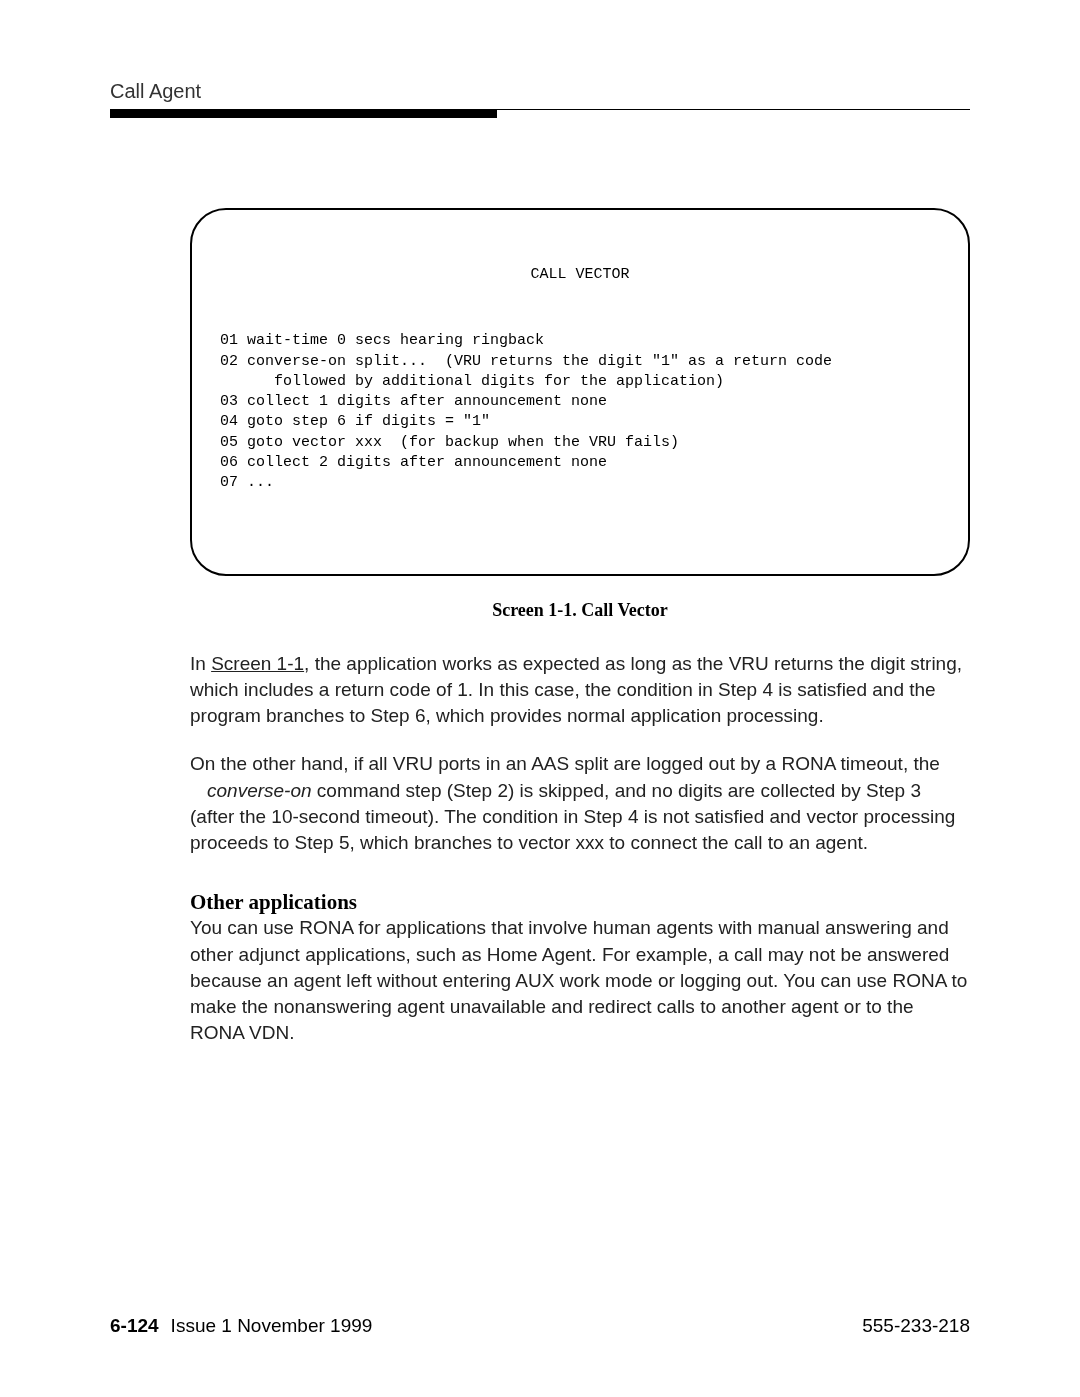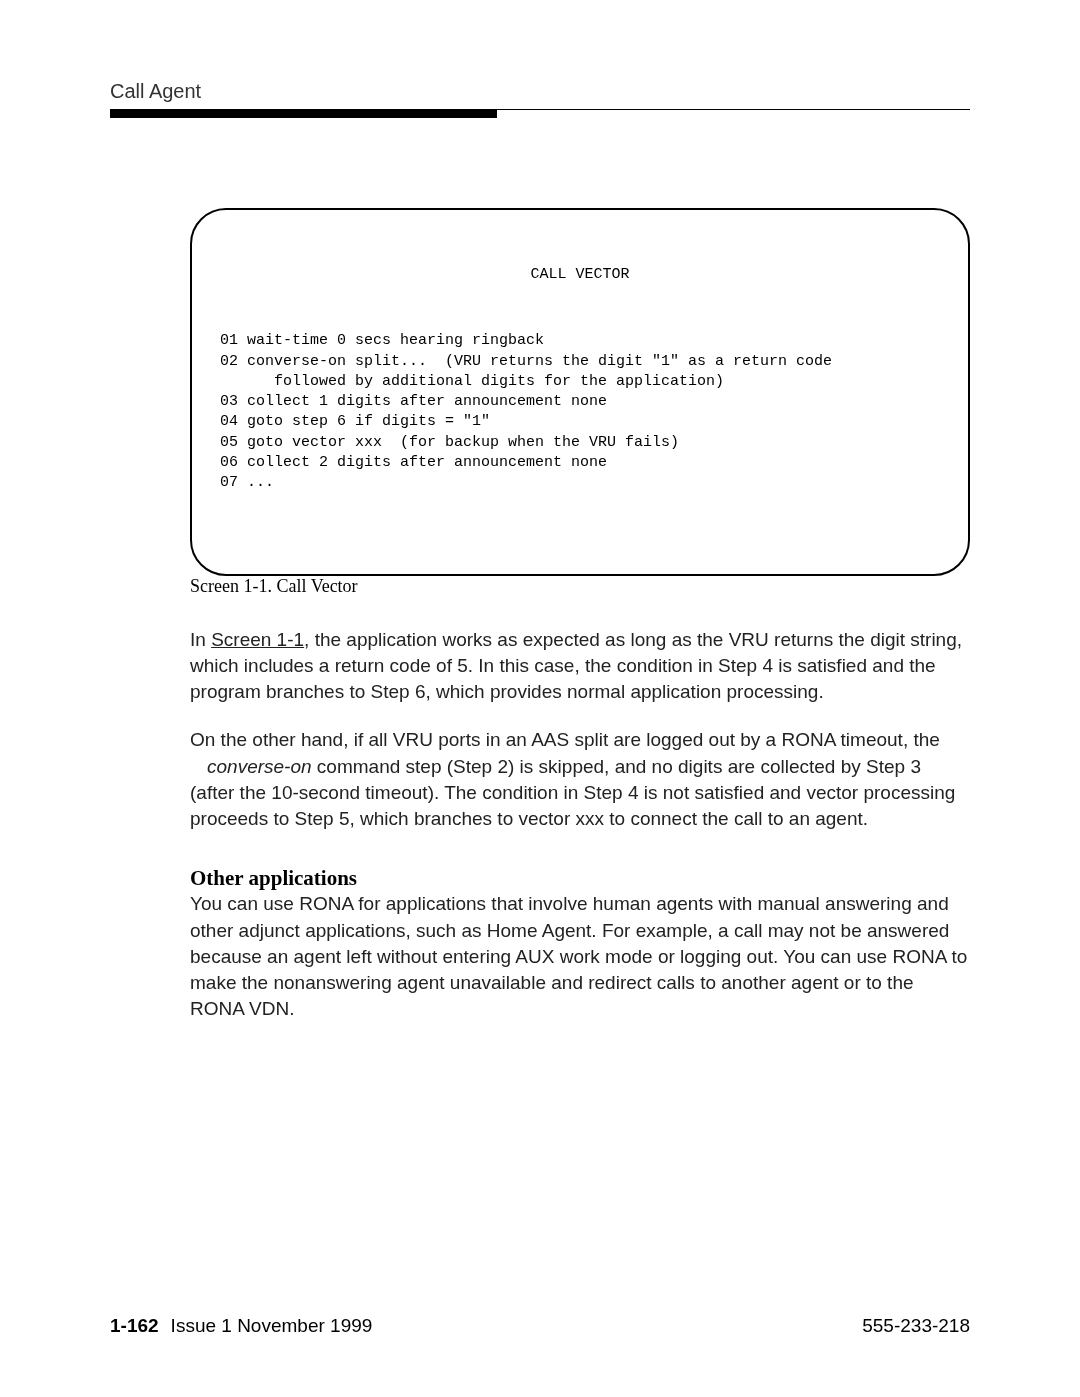--- a/index.html
+++ b/index.html
@@ -46,30 +46,32 @@
       margin-top: 90px;
     }
     .screen-box {
       border: 2px solid #000;
       border-radius: 36px;
       padding: 14px 28px 40px 28px;
       font-family: "Courier New", Courier, monospace;
       font-size: 15px;
       line-height: 1.35;
       white-space: pre;
+      margin-bottom: 24px;
     }
     .screen-box-title {
       text-align: center;
       margin-bottom: 6px;
     }
     .screen-caption {
       font-family: Georgia, "Times New Roman", serif;
-      font-weight: normal;
+      font-weight: bold;
       font-size: 18px;
       margin-bottom: 30px;
+      text-align: center;
     }
     .body-para {
       font-size: 19px;
       line-height: 1.38;
       margin-bottom: 22px;
       color: #222;
     }
     .screen-ref {
       text-decoration: underline;
     }
@@ -121,33 +123,33 @@
 03 collect 1 digits after announcement none
 04 goto step 6 if digits = "1"
 05 goto vector xxx  (for backup when the VRU fails)
 06 collect 2 digits after announcement none
 07 ...</div>
     </div>
 
     <div class="screen-caption">Screen 1-1.   Call Vector</div>
 
     <p class="body-para">
-      <span>In </span><span class="screen-ref">Screen 1-1</span><span>, the application works as expected as long as the VRU returns the digit string, which includes a return code of 5. In this case, the condition in Step 4 is satisfied and the program branches to Step 6, which provides normal application processing.</span>
+      <span>In </span><span class="screen-ref">Screen 1-1</span><span>, the application works as expected as long as the VRU returns the digit string, which includes a return code of 1. In this case, the condition in Step 4 is satisfied and the program branches to Step 6, which provides normal application processing.</span>
     </p>
 
     <p class="body-para">
       <span>On the other hand, if all VRU ports in an AAS split are logged out by a RONA timeout, the </span><span class="italic">converse-on</span><span> command step (Step 2) is skipped, and no digits are collected by Step 3 (after the 10-second timeout). The condition in Step 4 is not satisfied and vector processing proceeds to Step 5, which branches to vector xxx to connect the call to an agent.</span>
     </p>
 
     <div class="subheading">Other applications</div>
 
     <p class="body-para">You can use RONA for applications that involve human agents with manual answering and other adjunct applications, such as Home Agent. For example, a call may not be answered because an agent left without entering AUX work mode or logging out. You can use RONA to make the nonanswering agent unavailable and redirect calls to another agent or to the RONA VDN.</p>
 
   </div>
 
   <div class="footer">
     <div class="footer-left">
-      <span class="footer-page">1-162</span>
+      <span class="footer-page">6-124</span>
       <span>Issue 1 November 1999</span>
     </div>
     <div>555-233-218</div>
   </div>
 </div>
 
 </body></html>

